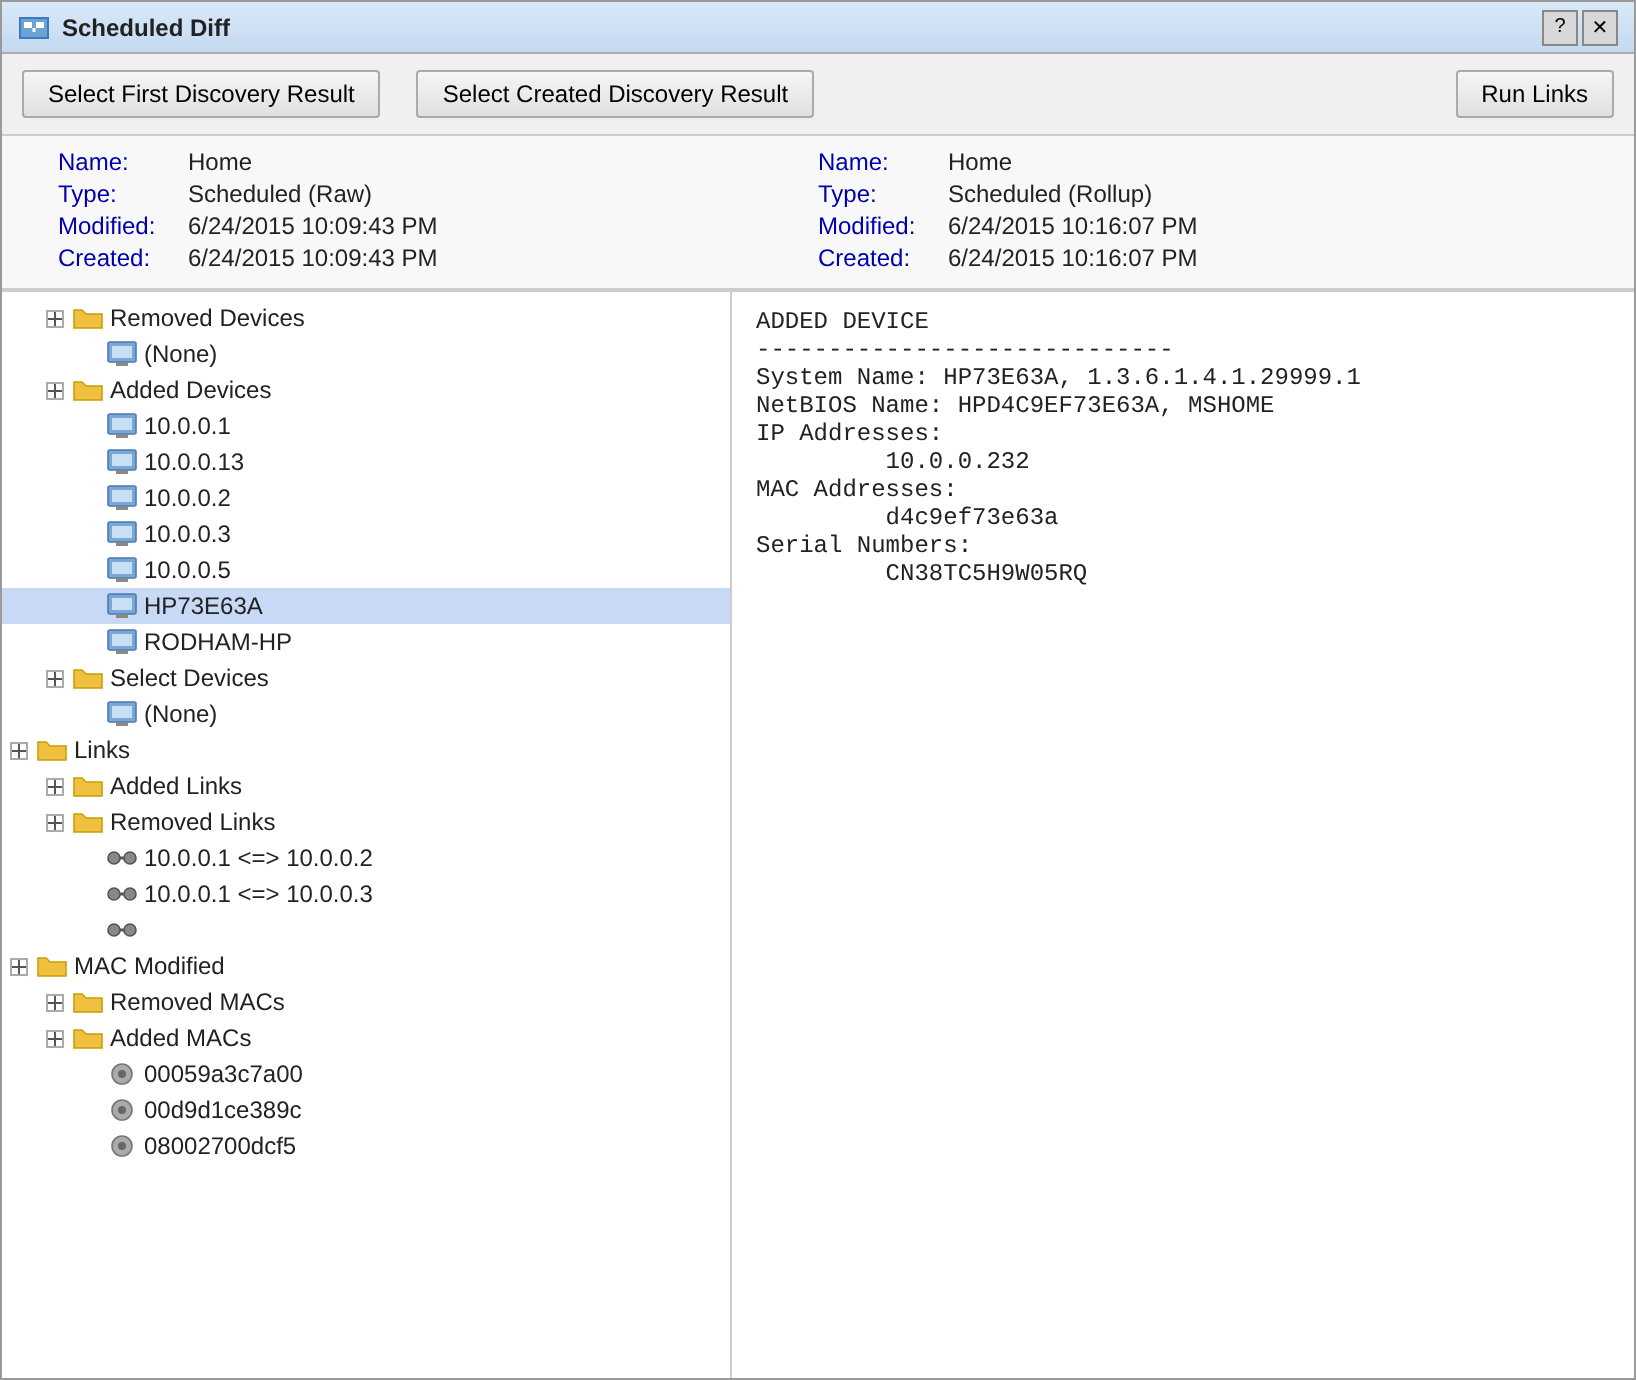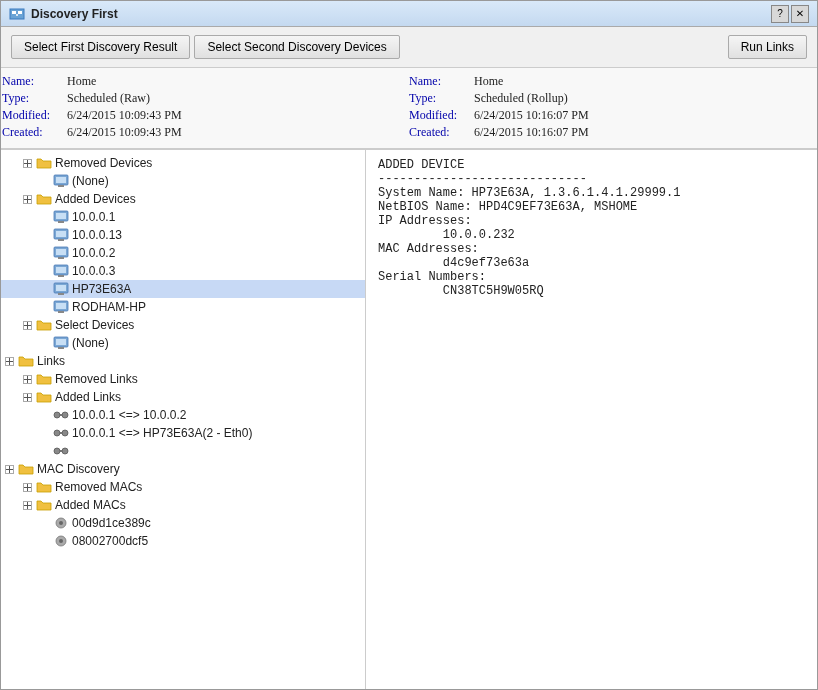--- a/index.html
+++ b/index.html
@@ -51,37 +51,36 @@
       display: flex;
       align-items: center;
       justify-content: center;
       font-size: 10px;
       cursor: pointer;
     }
     .toolbar {
       padding: 8px 10px;
       display: flex;
       align-items: center;
-      gap: 4px;
+      gap: 18px;
       border-bottom: 1px solid #ccc;
     }
     .btn {
       padding: 4px 12px;
       border: 1px solid #aaa;
       background: linear-gradient(to bottom, #f5f5f5, #e0e0e0);
       font-size: 12px;
       cursor: pointer;
       border-radius: 2px;
     }
     .info-panel {
-      padding: 6px 1px;
+      padding: 6px 28px;
       display: flex;
       border-bottom: 1px solid #ccc;
       background: #f8f8f8;
-      font-family: Liberation Serif, serif;
     }
     .info-column {
       flex: 1;
     }
     .info-row {
       display: flex;
       align-items: center;
       margin-bottom: 2px;
     }
     .info-label {
@@ -146,31 +145,31 @@
   <div class="title-bar">
     <div class="title-bar-left">
       <span class="title-icon">
         <svg width="16" height="16" viewBox="0 0 16 16">
           <rect x="1" y="3" width="14" height="10" fill="#6aa3d5" stroke="#3a7bbf" stroke-width="1"></rect>
           <rect x="3" y="5" width="4" height="3" fill="#fff"></rect>
           <rect x="9" y="5" width="4" height="3" fill="#fff"></rect>
           <line x1="8" y1="8" x2="8" y2="10" stroke="#fff" stroke-width="1.5"></line>
         </svg>
       </span>
-      <span class="title-text">Discovery First</span>
+      <span class="title-text">Scheduled Diff</span>
     </div>
     <div class="title-controls">
       <div class="title-btn">?</div>
       <div class="title-btn">✕</div>
     </div>
   </div>
 
   <div class="toolbar">
     <button class="btn">Select First Discovery Result</button>
-    <button class="btn">Select Second Discovery Devices</button>
+    <button class="btn">Select Created Discovery Result</button>
     <button class="btn" style="margin-left:auto;">Run Links</button>
   </div>
 
   <div class="info-panel">
     <div class="info-column">
       <div class="info-row">
         <span class="info-label">Name:</span>
         <span class="info-value">Home</span>
       </div>
       <div class="info-row">
@@ -294,20 +293,32 @@
           <span style="width:16px;display:inline-block;"></span>
           <span style="display:inline-flex;align-items:center;margin-right:3px;">
             <svg width="16" height="16" viewBox="0 0 16 16">
     <rect x="1" y="2" width="14" height="10" rx="1" fill="#7ba7d4" stroke="#4a7ab5" stroke-width="0.8"></rect>
     <rect x="3" y="4" width="10" height="6" fill="#c8dff5"></rect>
     <rect x="5" y="12" width="6" height="2" fill="#888"></rect>
   </svg>
           </span>
           <span class="tree-label">10.0.0.3</span>
         </div>
+        <div class="tree-item">
+          <span style="display:inline-block;width:36px;"></span>
+          <span style="width:16px;display:inline-block;"></span>
+          <span style="display:inline-flex;align-items:center;margin-right:3px;">
+            <svg width="16" height="16" viewBox="0 0 16 16">
+    <rect x="1" y="2" width="14" height="10" rx="1" fill="#7ba7d4" stroke="#4a7ab5" stroke-width="0.8"></rect>
+    <rect x="3" y="4" width="10" height="6" fill="#c8dff5"></rect>
+    <rect x="5" y="12" width="6" height="2" fill="#888"></rect>
+  </svg>
+          </span>
+          <span class="tree-label">10.0.0.5</span>
+        </div>
         <div class="tree-item selected">
           <span style="display:inline-block;width:36px;"></span>
           <span style="width:16px;display:inline-block;"></span>
           <span style="display:inline-flex;align-items:center;margin-right:3px;">
             <svg width="16" height="16" viewBox="0 0 16 16">
     <rect x="1" y="2" width="14" height="10" rx="1" fill="#7ba7d4" stroke="#4a7ab5" stroke-width="0.8"></rect>
     <rect x="3" y="4" width="10" height="6" fill="#c8dff5"></rect>
     <rect x="5" y="12" width="6" height="2" fill="#888"></rect>
   </svg>
           </span>
@@ -376,37 +387,37 @@
               <rect x="0.5" y="0.5" width="8" height="8" fill="white" stroke="#aaa"></rect>
               <line x1="1" y1="4.5" x2="8" y2="4.5" stroke="#555" stroke-width="1"></line>
               <line x1="4.5" y1="1" x2="4.5" y2="8" stroke="#555" stroke-width="1"></line>
             </svg>
           </span>
           <span style="display:inline-flex;align-items:center;margin-right:3px;">
             <svg width="16" height="16" viewBox="0 0 16 16">
     <path d="M1 4 L1 13 L15 13 L15 6 L7 6 L5 4 Z" fill="#f0c040" stroke="#c8a000" stroke-width="0.8"></path>
   </svg>
           </span>
+          <span class="tree-label">Added Links</span>
+        </div>
+        <div class="tree-item">
+          <span style="display:inline-block;width:18px;"></span>
+          <span style="width:16px;height:16px;display:inline-flex;align-items:center;justify-content:center;margin-right:1px;">
+            <svg width="9" height="9" viewBox="0 0 9 9">
+              <rect x="0.5" y="0.5" width="8" height="8" fill="white" stroke="#aaa"></rect>
+              <line x1="1" y1="4.5" x2="8" y2="4.5" stroke="#555" stroke-width="1"></line>
+              <line x1="4.5" y1="1" x2="4.5" y2="8" stroke="#555" stroke-width="1"></line>
+            </svg>
+          </span>
+          <span style="display:inline-flex;align-items:center;margin-right:3px;">
+            <svg width="16" height="16" viewBox="0 0 16 16">
+    <path d="M1 4 L1 13 L15 13 L15 6 L7 6 L5 4 Z" fill="#f0c040" stroke="#c8a000" stroke-width="0.8"></path>
+  </svg>
+          </span>
           <span class="tree-label">Removed Links</span>
-        </div>
-        <div class="tree-item">
-          <span style="display:inline-block;width:18px;"></span>
-          <span style="width:16px;height:16px;display:inline-flex;align-items:center;justify-content:center;margin-right:1px;">
-            <svg width="9" height="9" viewBox="0 0 9 9">
-              <rect x="0.5" y="0.5" width="8" height="8" fill="white" stroke="#aaa"></rect>
-              <line x1="1" y1="4.5" x2="8" y2="4.5" stroke="#555" stroke-width="1"></line>
-              <line x1="4.5" y1="1" x2="4.5" y2="8" stroke="#555" stroke-width="1"></line>
-            </svg>
-          </span>
-          <span style="display:inline-flex;align-items:center;margin-right:3px;">
-            <svg width="16" height="16" viewBox="0 0 16 16">
-    <path d="M1 4 L1 13 L15 13 L15 6 L7 6 L5 4 Z" fill="#f0c040" stroke="#c8a000" stroke-width="0.8"></path>
-  </svg>
-          </span>
-          <span class="tree-label">Added Links</span>
         </div>
         <div class="tree-item">
           <span style="display:inline-block;width:36px;"></span>
           <span style="width:16px;display:inline-block;"></span>
           <span style="display:inline-flex;align-items:center;margin-right:3px;">
             <svg width="16" height="16" viewBox="0 0 16 16">
     <circle cx="4" cy="8" r="3" fill="#888" stroke="#555" stroke-width="0.8"></circle>
     <circle cx="12" cy="8" r="3" fill="#888" stroke="#555" stroke-width="0.8"></circle>
     <line x1="7" y1="8" x2="9" y2="8" stroke="#555" stroke-width="1.5"></line>
   </svg>
@@ -416,21 +427,21 @@
         <div class="tree-item">
           <span style="display:inline-block;width:36px;"></span>
           <span style="width:16px;display:inline-block;"></span>
           <span style="display:inline-flex;align-items:center;margin-right:3px;">
             <svg width="16" height="16" viewBox="0 0 16 16">
     <circle cx="4" cy="8" r="3" fill="#888" stroke="#555" stroke-width="0.8"></circle>
     <circle cx="12" cy="8" r="3" fill="#888" stroke="#555" stroke-width="0.8"></circle>
     <line x1="7" y1="8" x2="9" y2="8" stroke="#555" stroke-width="1.5"></line>
   </svg>
           </span>
-          <span class="tree-label">10.0.0.1 &lt;=&gt; HP73E63A(2 - Eth0)</span>
+          <span class="tree-label">10.0.0.1 &lt;=&gt; 10.0.0.3</span>
         </div>
         <div class="tree-item">
           <span style="display:inline-block;width:36px;"></span>
           <span style="width:16px;display:inline-block;"></span>
           <span style="display:inline-flex;align-items:center;margin-right:3px;">
             <svg width="16" height="16" viewBox="0 0 16 16">
     <circle cx="4" cy="8" r="3" fill="#888" stroke="#555" stroke-width="0.8"></circle>
     <circle cx="12" cy="8" r="3" fill="#888" stroke="#555" stroke-width="0.8"></circle>
     <line x1="7" y1="8" x2="9" y2="8" stroke="#555" stroke-width="1.5"></line>
   </svg>
@@ -443,21 +454,21 @@
               <rect x="0.5" y="0.5" width="8" height="8" fill="white" stroke="#aaa"></rect>
               <line x1="1" y1="4.5" x2="8" y2="4.5" stroke="#555" stroke-width="1"></line>
               <line x1="4.5" y1="1" x2="4.5" y2="8" stroke="#555" stroke-width="1"></line>
             </svg>
           </span>
           <span style="display:inline-flex;align-items:center;margin-right:3px;">
             <svg width="16" height="16" viewBox="0 0 16 16">
     <path d="M1 4 L1 13 L15 13 L15 6 L7 6 L5 4 Z" fill="#f0c040" stroke="#c8a000" stroke-width="0.8"></path>
   </svg>
           </span>
-          <span class="tree-label">MAC Discovery</span>
+          <span class="tree-label">MAC Modified</span>
         </div>
         <div class="tree-item">
           <span style="display:inline-block;width:18px;"></span>
           <span style="width:16px;height:16px;display:inline-flex;align-items:center;justify-content:center;margin-right:1px;">
             <svg width="9" height="9" viewBox="0 0 9 9">
               <rect x="0.5" y="0.5" width="8" height="8" fill="white" stroke="#aaa"></rect>
               <line x1="1" y1="4.5" x2="8" y2="4.5" stroke="#555" stroke-width="1"></line>
               <line x1="4.5" y1="1" x2="4.5" y2="8" stroke="#555" stroke-width="1"></line>
             </svg>
           </span>
@@ -476,20 +487,31 @@
               <line x1="1" y1="4.5" x2="8" y2="4.5" stroke="#555" stroke-width="1"></line>
               <line x1="4.5" y1="1" x2="4.5" y2="8" stroke="#555" stroke-width="1"></line>
             </svg>
           </span>
           <span style="display:inline-flex;align-items:center;margin-right:3px;">
             <svg width="16" height="16" viewBox="0 0 16 16">
     <path d="M1 4 L1 13 L15 13 L15 6 L7 6 L5 4 Z" fill="#f0c040" stroke="#c8a000" stroke-width="0.8"></path>
   </svg>
           </span>
           <span class="tree-label">Added MACs</span>
+        </div>
+        <div class="tree-item">
+          <span style="display:inline-block;width:36px;"></span>
+          <span style="width:16px;display:inline-block;"></span>
+          <span style="display:inline-flex;align-items:center;margin-right:3px;">
+            <svg width="16" height="16" viewBox="0 0 16 16">
+    <circle cx="8" cy="8" r="5" fill="#aaa" stroke="#777" stroke-width="0.8"></circle>
+    <circle cx="8" cy="8" r="2" fill="#666"></circle>
+  </svg>
+          </span>
+          <span class="tree-label">00059a3c7a00</span>
         </div>
         <div class="tree-item">
           <span style="display:inline-block;width:36px;"></span>
           <span style="width:16px;display:inline-block;"></span>
           <span style="display:inline-flex;align-items:center;margin-right:3px;">
             <svg width="16" height="16" viewBox="0 0 16 16">
     <circle cx="8" cy="8" r="5" fill="#aaa" stroke="#777" stroke-width="0.8"></circle>
     <circle cx="8" cy="8" r="2" fill="#666"></circle>
   </svg>
           </span>

